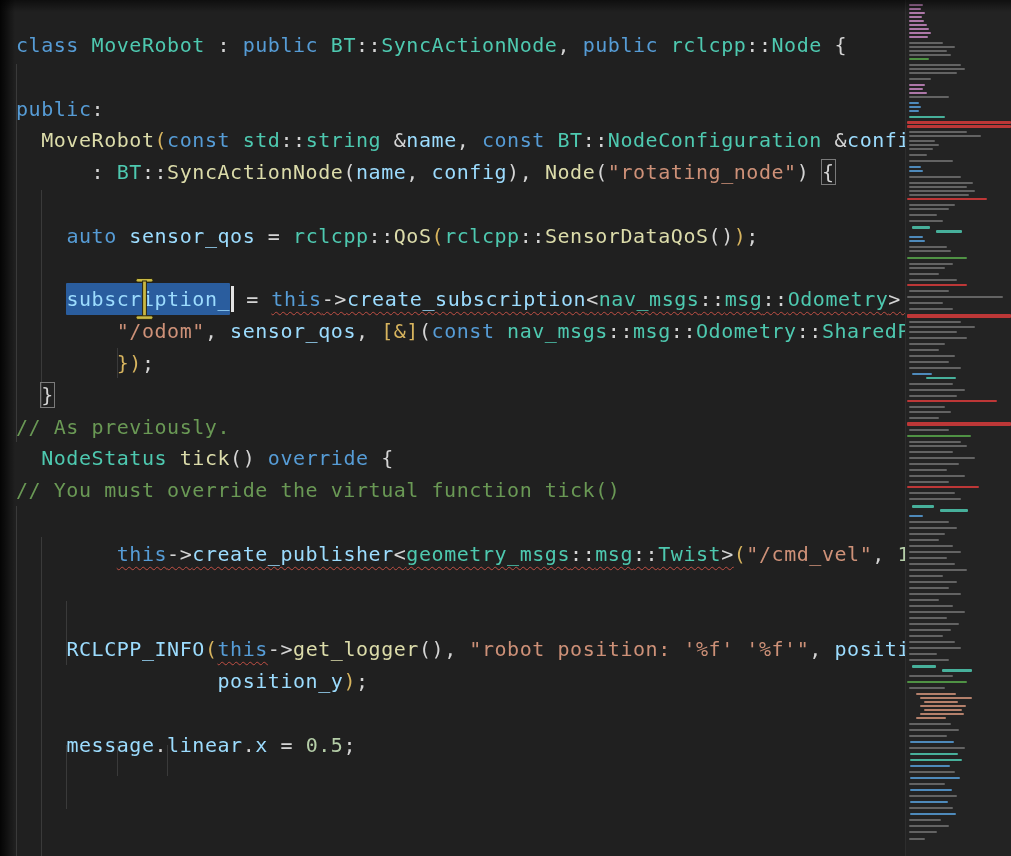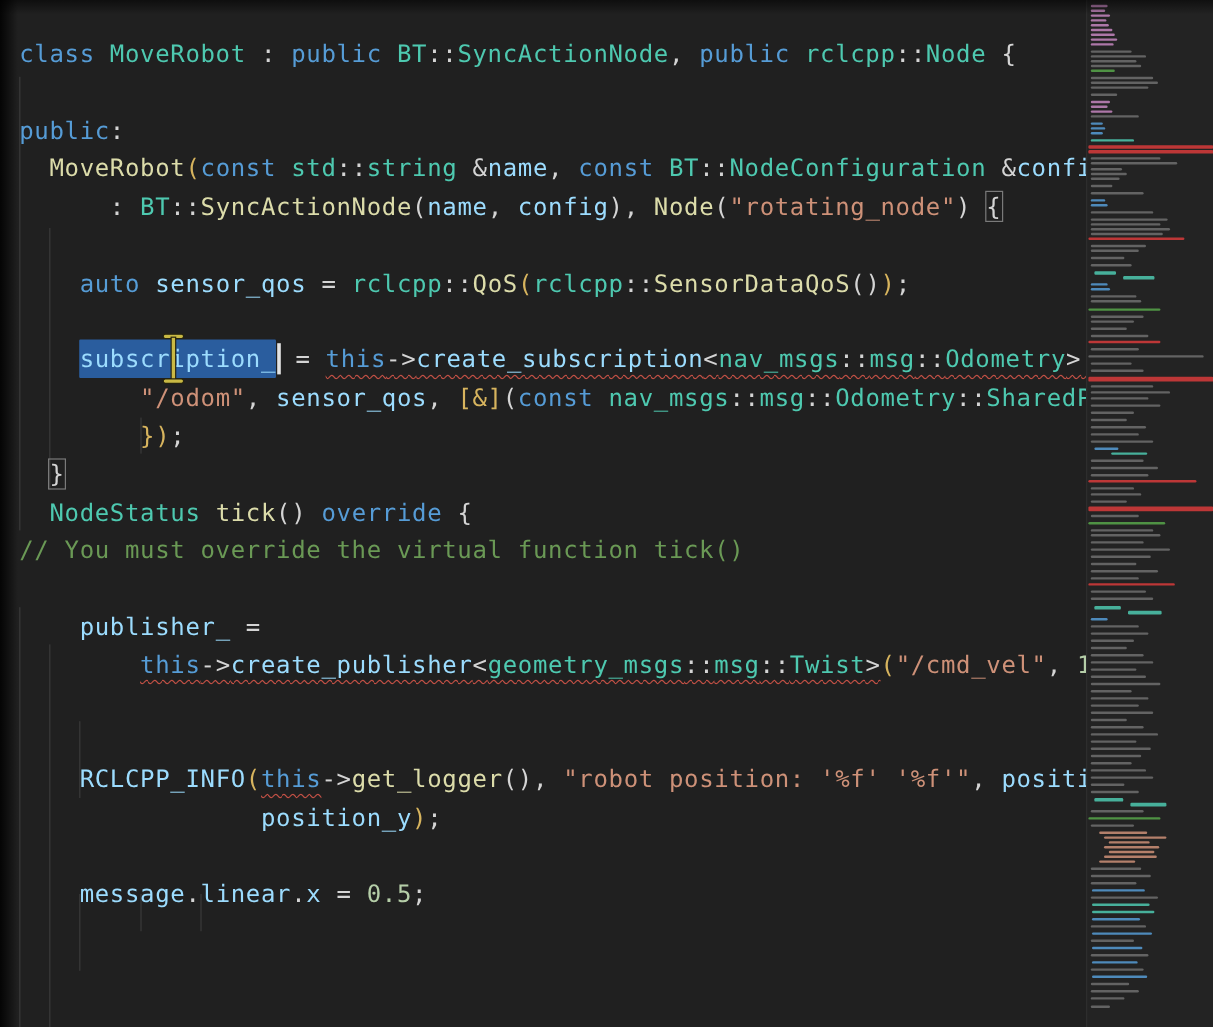--- a/index.html
+++ b/index.html
@@ -67,24 +67,24 @@
       <div class="line"><span class="tk-kw">public</span><span class="tk-pu">:</span></div>
       <div class="line"><span class="tk-pu">  </span><span class="tk-fn">MoveRobot</span><span class="tk-au">(</span><span class="tk-kw">const </span><span class="tk-ty">std</span><span class="tk-pu">::</span><span class="tk-ty">string</span><span class="tk-pu"> &amp;</span><span class="tk-va">name</span><span class="tk-pu">, </span><span class="tk-kw">const </span><span class="tk-ty">BT</span><span class="tk-pu">::</span><span class="tk-ty">NodeConfiguration</span><span class="tk-pu"> &amp;</span><span class="tk-va">config</span></div>
       <div class="line"><span class="tk-pu">      : </span><span class="tk-ty">BT</span><span class="tk-pu">::</span><span class="tk-fn">SyncActionNode</span><span class="tk-pu">(</span><span class="tk-va">name</span><span class="tk-pu">, </span><span class="tk-va">config</span><span class="tk-pu">)</span><span class="tk-pu">, </span><span class="tk-fn">Node</span><span class="tk-pu">(</span><span class="tk-st">"rotating_node"</span><span class="tk-pu">)</span><span class="tk-pu"> </span><span class="tk-pu box">{</span></div>
       <div class="line"></div>
       <div class="line"><span class="tk-pu">    </span><span class="tk-kw">auto </span><span class="tk-va">sensor_qos</span><span class="tk-pu"> = </span><span class="tk-ty">rclcpp</span><span class="tk-pu">::</span><span class="tk-fn">QoS</span><span class="tk-au">(</span><span class="tk-ty">rclcpp</span><span class="tk-pu">::</span><span class="tk-fn">SensorDataQoS</span><span class="tk-pu">()</span><span class="tk-au">)</span><span class="tk-pu">;</span></div>
       <div class="line"></div>
       <div class="line"><span class="tk-pu">    </span><span class="tk-va sel">subscription_</span><span class="caret"></span><span class="tk-pu"> = </span><span class="tk-kw sq">this</span><span class="tk-pu sq">-&gt;</span><span class="tk-va sq">create_subscription</span><span class="tk-pu sq">&lt;</span><span class="tk-ty sq">nav_msgs</span><span class="tk-pu sq">::</span><span class="tk-ty sq">msg</span><span class="tk-pu sq">::</span><span class="tk-ty sq">Odometry</span><span class="tk-pu sq">&gt;</span><span class="tk-au sq">(</span></div>
       <div class="line"><span class="tk-pu">        </span><span class="tk-st">"/odom"</span><span class="tk-pu">, </span><span class="tk-va">sensor_qos</span><span class="tk-pu">, </span><span class="tk-au">[&amp;]</span><span class="tk-pu">(</span><span class="tk-kw">const </span><span class="tk-ty">nav_msgs</span><span class="tk-pu">::</span><span class="tk-ty">msg</span><span class="tk-pu">::</span><span class="tk-ty">Odometry</span><span class="tk-pu">::</span><span class="tk-ty">SharedPtr</span></div>
       <div class="line"><span class="tk-pu">        </span><span class="tk-au">})</span><span class="tk-pu">;</span></div>
       <div class="line"><span class="tk-pu">  </span><span class="tk-pu box">}</span></div>
+      <div class="line"><span class="tk-co">// As previously.</span></div>
       <div class="line"><span class="tk-pu">  </span><span class="tk-ty">NodeStatus</span><span class="tk-pu"> </span><span class="tk-fn">tick</span><span class="tk-pu">()</span><span class="tk-pu"> </span><span class="tk-kw">override</span><span class="tk-pu"> {</span></div>
       <div class="line"><span class="tk-co">// You must override the virtual function tick()</span></div>
       <div class="line"></div>
-      <div class="line"><span class="tk-pu">    </span><span class="tk-va">publisher_</span><span class="tk-pu"> =</span></div>
       <div class="line"><span class="tk-pu">        </span><span class="tk-kw sq">this</span><span class="tk-pu sq">-&gt;</span><span class="tk-va sq">create_publisher</span><span class="tk-pu sq">&lt;</span><span class="tk-ty sq">geometry_msgs</span><span class="tk-pu sq">::</span><span class="tk-ty sq">msg</span><span class="tk-pu sq">::</span><span class="tk-ty sq">Twist</span><span class="tk-pu sq">&gt;</span><span class="tk-au">(</span><span class="tk-st">"/cmd_vel"</span><span class="tk-pu">, </span><span class="tk-nu">10</span></div>
       <div class="line"></div>
       <div class="line"></div>
       <div class="line"><span class="tk-pu">    </span><span class="tk-va">RCLCPP_INFO</span><span class="tk-au">(</span><span class="tk-kw sq">this</span><span class="tk-pu">-&gt;</span><span class="tk-fn">get_logger</span><span class="tk-pu">()</span><span class="tk-pu">, </span><span class="tk-st">"robot position: '%f' '%f'"</span><span class="tk-pu">, </span><span class="tk-va">position_x</span></div>
       <div class="line"><span class="tk-pu">                </span><span class="tk-va">position_y</span><span class="tk-au">)</span><span class="tk-pu">;</span></div>
       <div class="line"></div>
       <div class="line"><span class="tk-pu">    </span><span class="tk-va">message</span><span class="tk-pu">.</span><span class="tk-va">linear</span><span class="tk-pu">.</span><span class="tk-va">x</span><span class="tk-pu"> = </span><span class="tk-nu">0.5</span><span class="tk-pu">;</span></div>
     </div>
   <div class="minimap" id="minimap">
       <div class="mrow" style="top: 4px; left: 3px; width: 14px; height: 2px; background: rgb(197, 134, 192);"></div>

